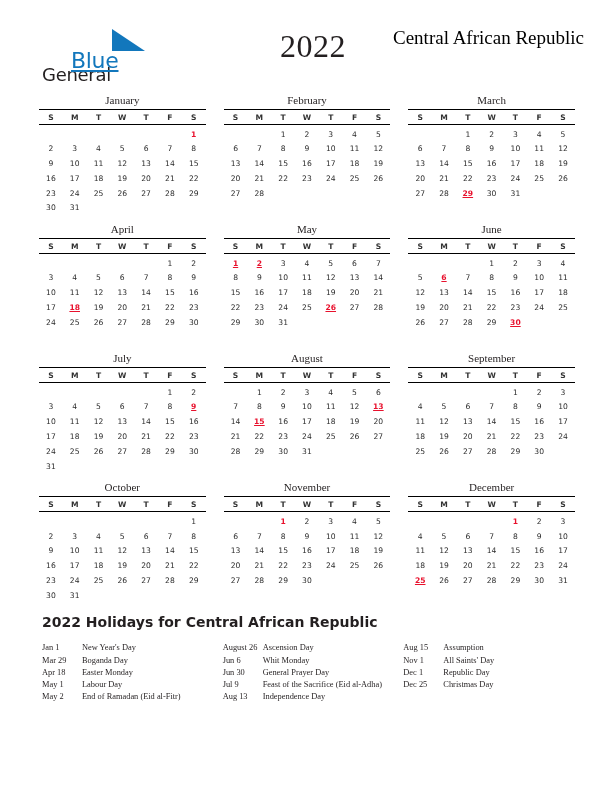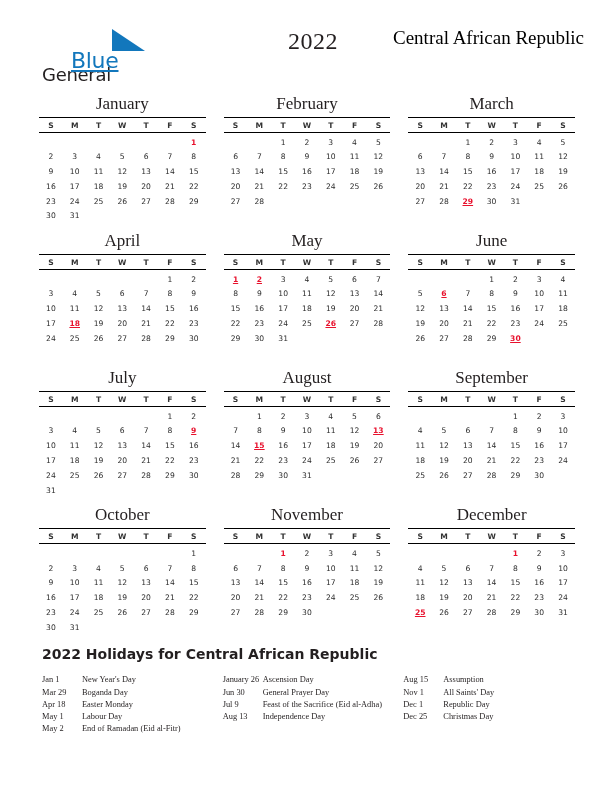--- a/index.html
+++ b/index.html
@@ -60,21 +60,21 @@
     border-left: 33px solid #1277bc;
     border-bottom: 0 solid transparent;
     border-top: 22px solid transparent;
   }
   #year-title {
     position: absolute;
     left: 0;
     right: 0;
     top: 6px;
     text-align: center;
-    font-size: 24px;
+    font-size: 32px;
     font-family: "Liberation Serif", serif;
     color: #231f20;
     letter-spacing: 0.5px;
   }
   #country-title {
     position: absolute;
     right: 0;
     top: 4px;
     width: 230px;
     text-align: right;
@@ -91,21 +91,21 @@
     flex-wrap: wrap;
   }
   .month {
     width: 33.3333%;
     box-sizing: border-box;
     padding: 0 9px;
     margin-bottom: 8px;
   }
   .month-name {
     text-align: center;
-    font-size: 17px;
+    font-size: 11px;
     font-family: "Liberation Serif", serif;
     padding-bottom: 3px;
     color: #231f20;
   }
   table.cal {
     width: 100%;
     border-collapse: collapse;
     table-layout: fixed;
   }
   table.cal th {
@@ -1074,22 +1074,26 @@
           <div class="hdate">May 1</div>
           <div class="hname">Labour Day</div>
         </div>
         <div class="hrow">
           <div class="hdate">May 2</div>
           <div class="hname">End of Ramadan (Eid al-Fitr)</div>
         </div>
       </div>
       <div class="hcol">
         <div class="hrow">
-          <div class="hdate">January 26</div>
+          <div class="hdate">August 26</div>
           <div class="hname">Ascension Day</div>
+        </div>
+        <div class="hrow">
+          <div class="hdate">Jun 6</div>
+          <div class="hname">Whit Monday</div>
         </div>
         <div class="hrow">
           <div class="hdate">Jun 30</div>
           <div class="hname">General Prayer Day</div>
         </div>
         <div class="hrow">
           <div class="hdate">Jul 9</div>
           <div class="hname">Feast of the Sacrifice (Eid al-Adha)</div>
         </div>
         <div class="hrow">

